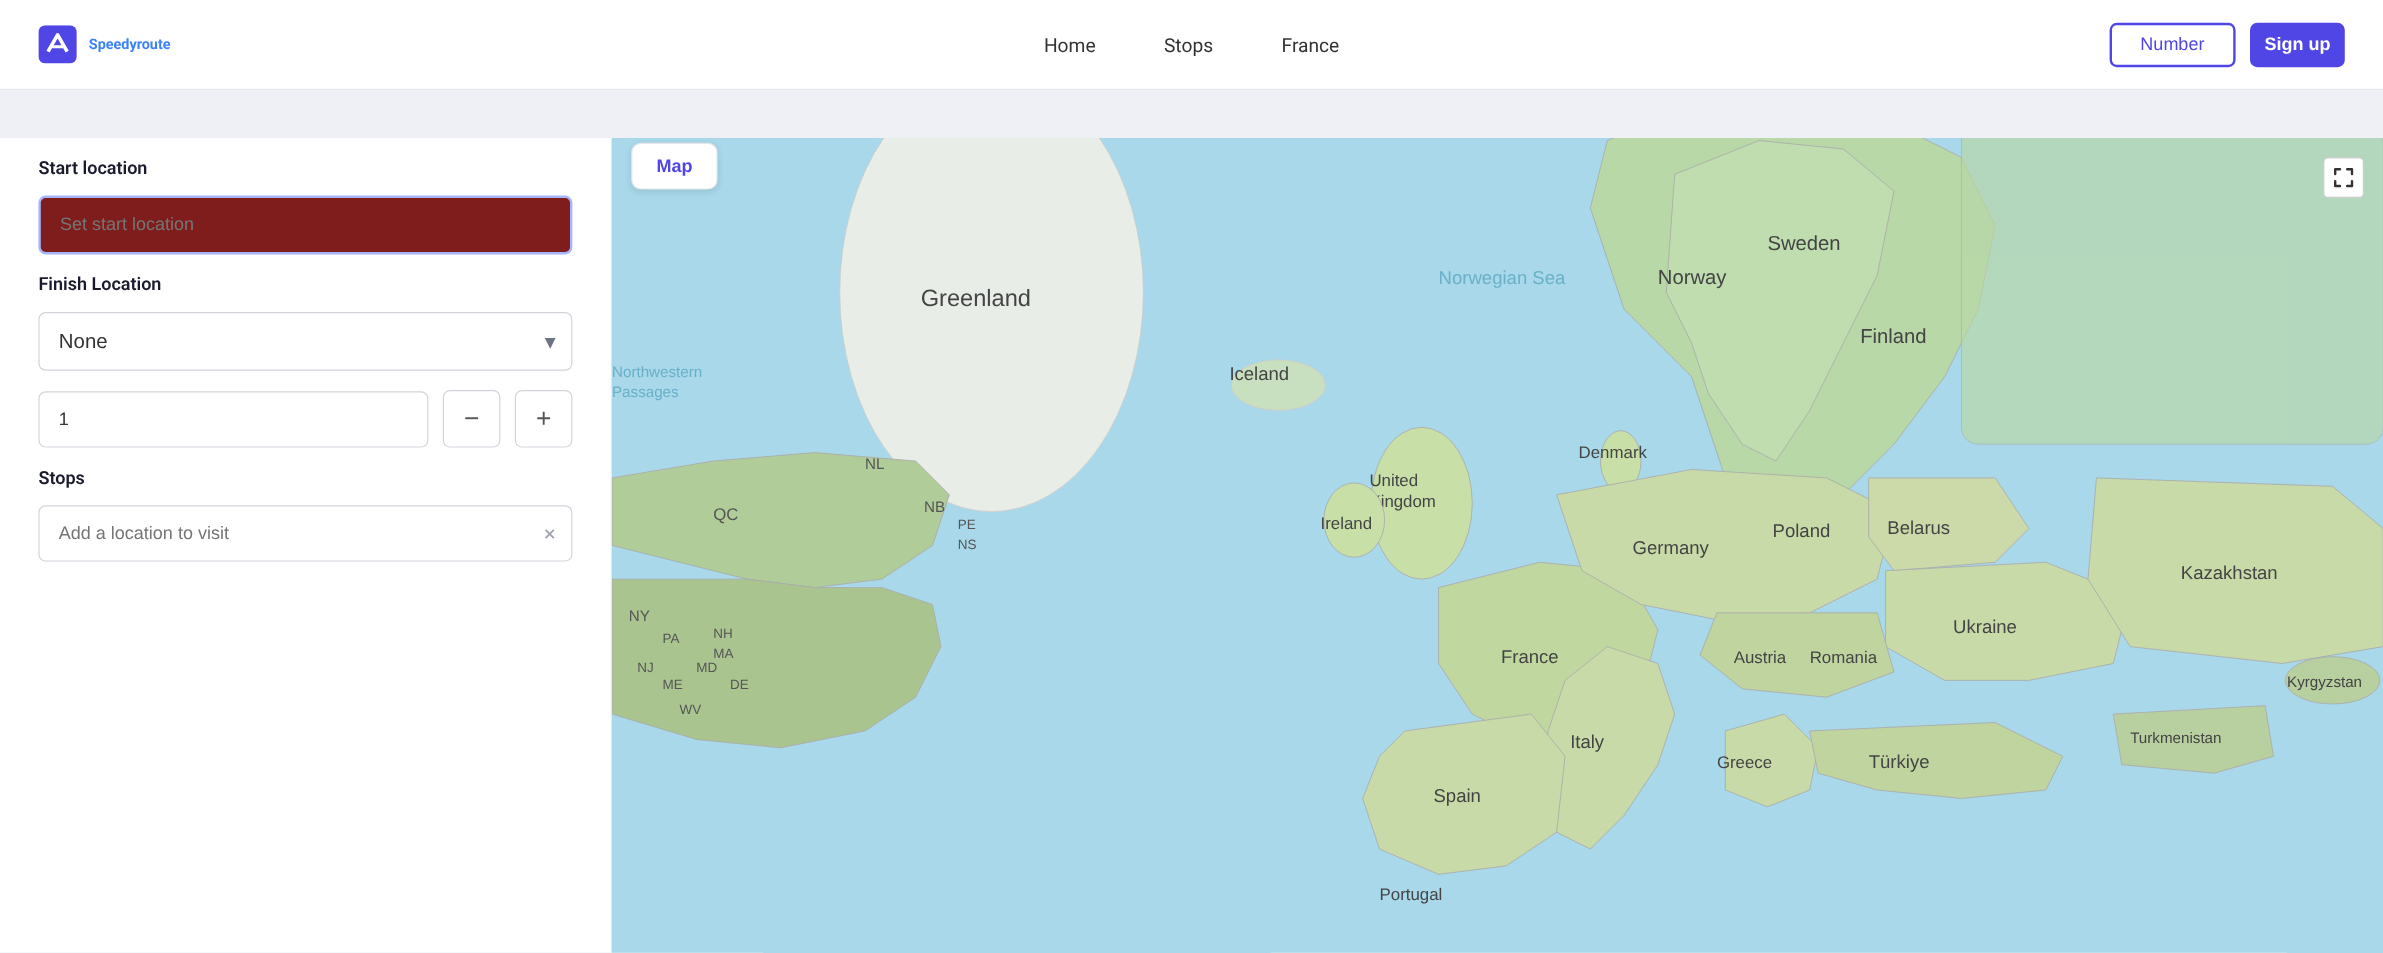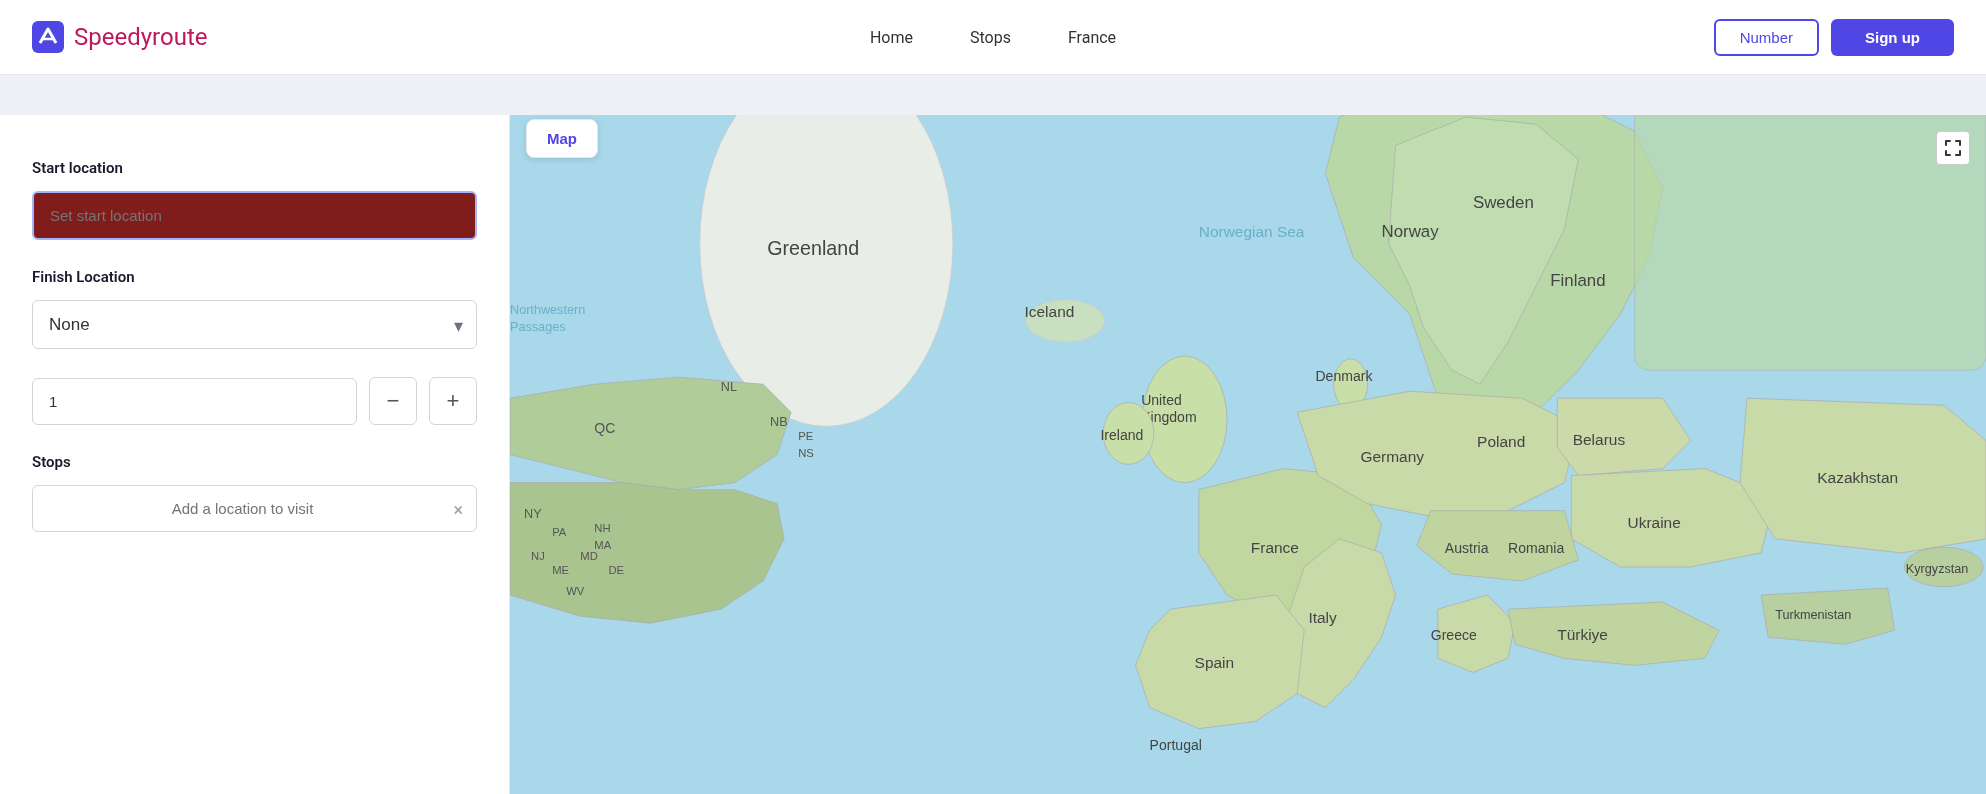--- a/index.html
+++ b/index.html
@@ -20,23 +20,23 @@
       display: flex;
       align-items: center;
       gap: 10px;
       cursor: pointer;
     }
     .logo-icon {
       width: 32px;
       height: 32px;
     }
     .logo-text {
-      font-size: 24px;
-      font-weight: 400;
-      color: #be185d;
+      font-size: 12px;
+      font-weight: 700;
+      color: #3b82f6;
     }
     .nav {
       display: flex;
       align-items: center;
       gap: 57px;
       position: absolute;
       left: 50%;
       transform: translateX(-50%);
     }
     .nav-item {
@@ -60,21 +60,21 @@
       padding: 8px 24px;
       font-size: 15px;
       font-weight: 500;
       cursor: pointer;
     }
     .btn-signup {
       border: none;
       background: #4f46e5;
       color: #fff;
       border-radius: 6px;
-      padding: 10px 34px;
+      padding: 10px 12px;
       font-size: 15px;
       font-weight: 600;
       cursor: pointer;
     }
 
     
     .subheader {
       height: 40px;
       background: #eef0f5;
     }
@@ -84,41 +84,41 @@
       display: flex;
       height: calc(100vh - 115px);
       min-height: 600px;
     }
 
     
     .left-panel {
       width: 510px;
       min-width: 510px;
       background: #fff;
-      padding: 44px 32px;
+      padding: 16px 32px;
       overflow-y: auto;
       border-right: 1px solid #e5e7eb;
     }
     .section-label {
       font-size: 15px;
       font-weight: 600;
       color: #1a1a2e;
       margin-bottom: 14px;
     }
     .start-location-input {
       width: 100%;
       border: 2px solid #a5b4fc;
       border-radius: 6px;
       padding: 14px 16px;
       font-size: 15px;
       color: #9ca3af;
       outline: none;
       background: #7f1d1d;
     }
-    .section-gap { margin-top: 28px; }
+    .section-gap { margin-top: 16px; }
     .finish-select-wrapper {
       position: relative;
       margin-top: 14px;
     }
     .finish-select {
       width: 100%;
       appearance: none;
       border: 1px solid #d1d5db;
       border-radius: 6px;
       padding: 14px 40px 14px 16px;
@@ -172,21 +172,20 @@
     }
     .stops-input {
       width: 100%;
       border: 1px solid #d1d5db;
       border-radius: 6px;
       padding: 14px 40px 14px 16px;
       font-size: 15px;
       color: #9ca3af;
       outline: none;
       background: #fff;
-      text-align: center;
     }
     .stops-clear {
       position: absolute;
       right: 14px;
       top: 50%;
       transform: translateY(-50%);
       color: #9ca3af;
       font-size: 18px;
       cursor: pointer;
     }

